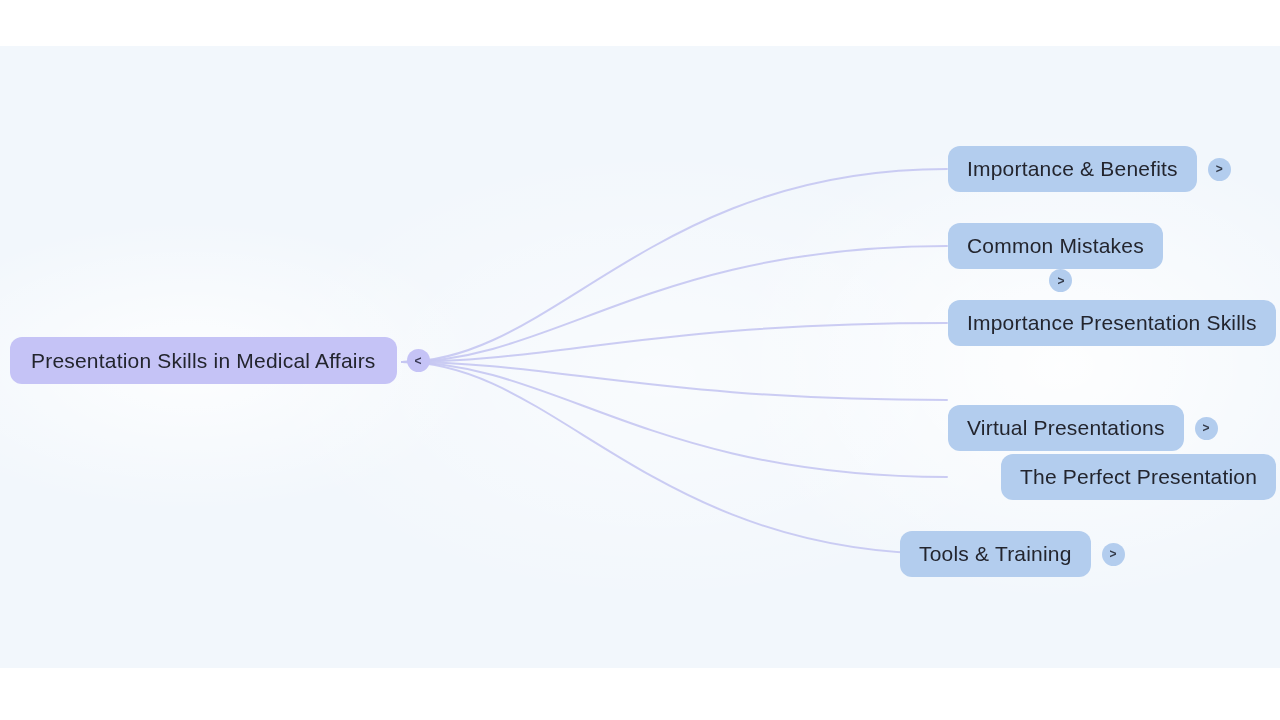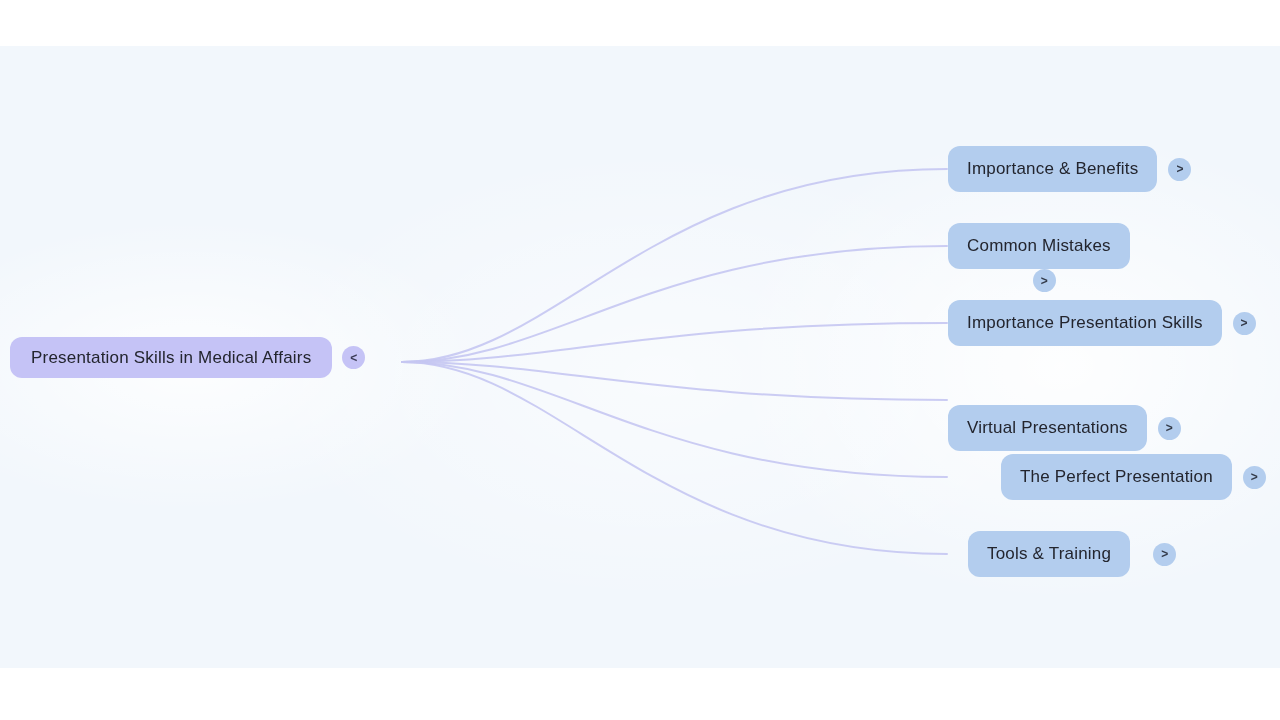--- a/index.html
+++ b/index.html
@@ -19,26 +19,26 @@
 
   svg.edges { position: absolute; left: 0; top: 0; width: 1280px; height: 720px; z-index: 1; }
   svg.edges path { fill: none; stroke: var(--edge-color, #c5c6f2); stroke-width: 2; stroke-linecap: round; opacity: 0.9; }
 
   .node-row { position: absolute; display: flex; align-items: center; z-index: 2; }
 
   .node-box {
     display: flex; align-items: center;
     border-radius: 12px;
     color: var(--text-color, #23252e);
-    font-size: 17px; letter-spacing: 0.2px;
+    font-size: 21px; letter-spacing: 0.2px;
     white-space: nowrap;
   }
   .node-box.root {
     background: var(--root-fill, #c5c3f6);
-    height: 41px; padding: 0 21px; text-align: center;
+    height: 47px; padding: 0 21px; text-align: center;
   }
   .node-box.child {
     background: var(--child-fill, #b3cdee);
     height: 46px; padding: 0 19px;
   }
 
   .toggle {
     width: 23px; height: 23px; border-radius: 50%;
     border: none; cursor: pointer;
     display: flex; align-items: center; justify-content: center;
@@ -48,21 +48,21 @@
   }
   .toggle.lavender { background: var(--root-fill, #c5c3f6); margin-left: 10px; color: #3a3a55; }
   .toggle.blue     { background: var(--child-fill, #b3cdee); margin-left: 11px; }
 
   .row-root   { left: 10px;  top: 337px; }
   .row-child1 { left: 948px; top: 146px; }
   .row-child2 { left: 948px; top: 223px; flex-direction: column; }
   .row-child3 { left: 948px; top: 300px; }
   .row-child4 { left: 948px; top: 377px; margin-top: 28px; }
   .row-child5 { left: 1001px; top: 454px; }
-  .row-child6 { left: 968px; top: 531px; gap: 12px; }
+  .row-child6 { left: 900px; top: 531px; }
 
   .frame-bar { position: absolute; left: 0; width: 1280px; background: #ffffff; z-index: 3; }
   .frame-bar.top { top: 0; height: 46px; }
   .frame-bar.bottom { top: 668px; height: 52px; }
 </style>
 </head>
 <body>
 
 <div class="stage">
 

